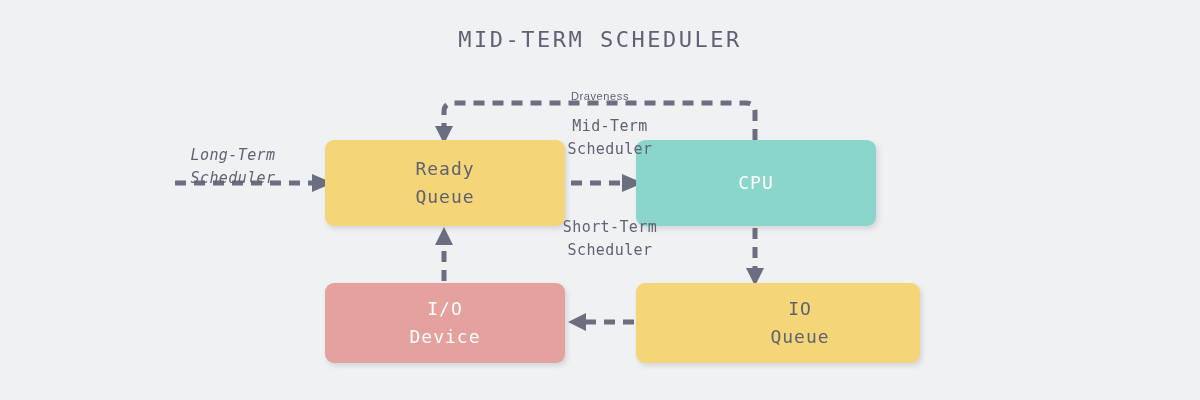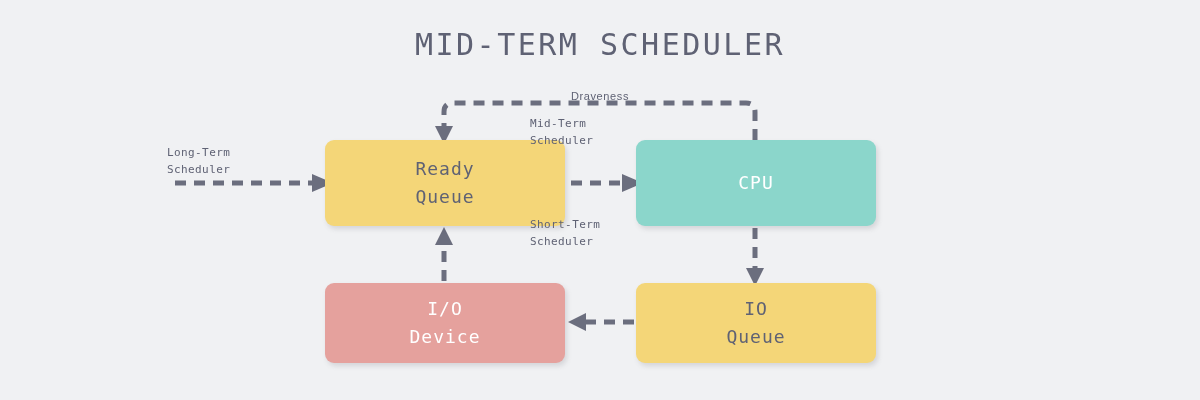--- a/index.html
+++ b/index.html
@@ -21,21 +21,21 @@
   }
 
   
   .title {
     position: absolute;
     left: 0;
     top: 27px;
     width: 1200px;
     text-align: center;
     font-family: "DejaVu Sans Mono", "Liberation Mono", monospace;
-    font-size: 30px;
+    font-size: 22px;
     letter-spacing: 2.5px;
     color: #5f6274;
     font-weight: 400;
   }
   .subtitle {
     position: absolute;
     left: 0;
     top: 64px;
     width: 1200px;
     text-align: center;
@@ -64,34 +64,35 @@
   }
   .node .ln { display: block; }
 
   .node-ready   { left: 325px; top: 140px; width: 240px; height: 86px;
                   background: #f4d678; color: #5f6274; align-items: center; }
   .node-cpu     { left: 636px; top: 140px; width: 240px; height: 86px;
                   background: #8bd6cb; color: #ffffff; }
   .node-iodev   { left: 325px; top: 283px; width: 240px; height: 80px;
                   background: #e5a19d; color: #ffffff; }
   .node-ioqueue { left: 636px; top: 283px; width: 240px; height: 80px;
-                  background: #f4d678; color: #5f6274; }
+                  background: #f4d678; color: #5f6274; padding-left: 44px; }
 
   
   .edge-label {
     position: absolute;
     font-family: "DejaVu Sans Mono", "Liberation Mono", monospace;
-    font-size: 11px;
+    font-size: 15px;
     line-height: 1.55;
     letter-spacing: 0.4px;
     color: #5f6274;
+    text-align: center;
     white-space: nowrap;
     z-index: 5;
   }
-  .lbl-long  { left: 167px; top: 144px; width: 160px; }
+  .lbl-long  { left: 153px; top: 144px; width: 160px; font-style: italic; }
   .lbl-mid   { left: 530px; top: 115px; width: 160px; }
   .lbl-short { left: 530px; top: 188px; width: 160px; margin-top: 28px; }
 
   
   #arrows {
     position: absolute;
     left: 0; top: 0;
     width: 1200px; height: 400px;
     z-index: 2;
   }

